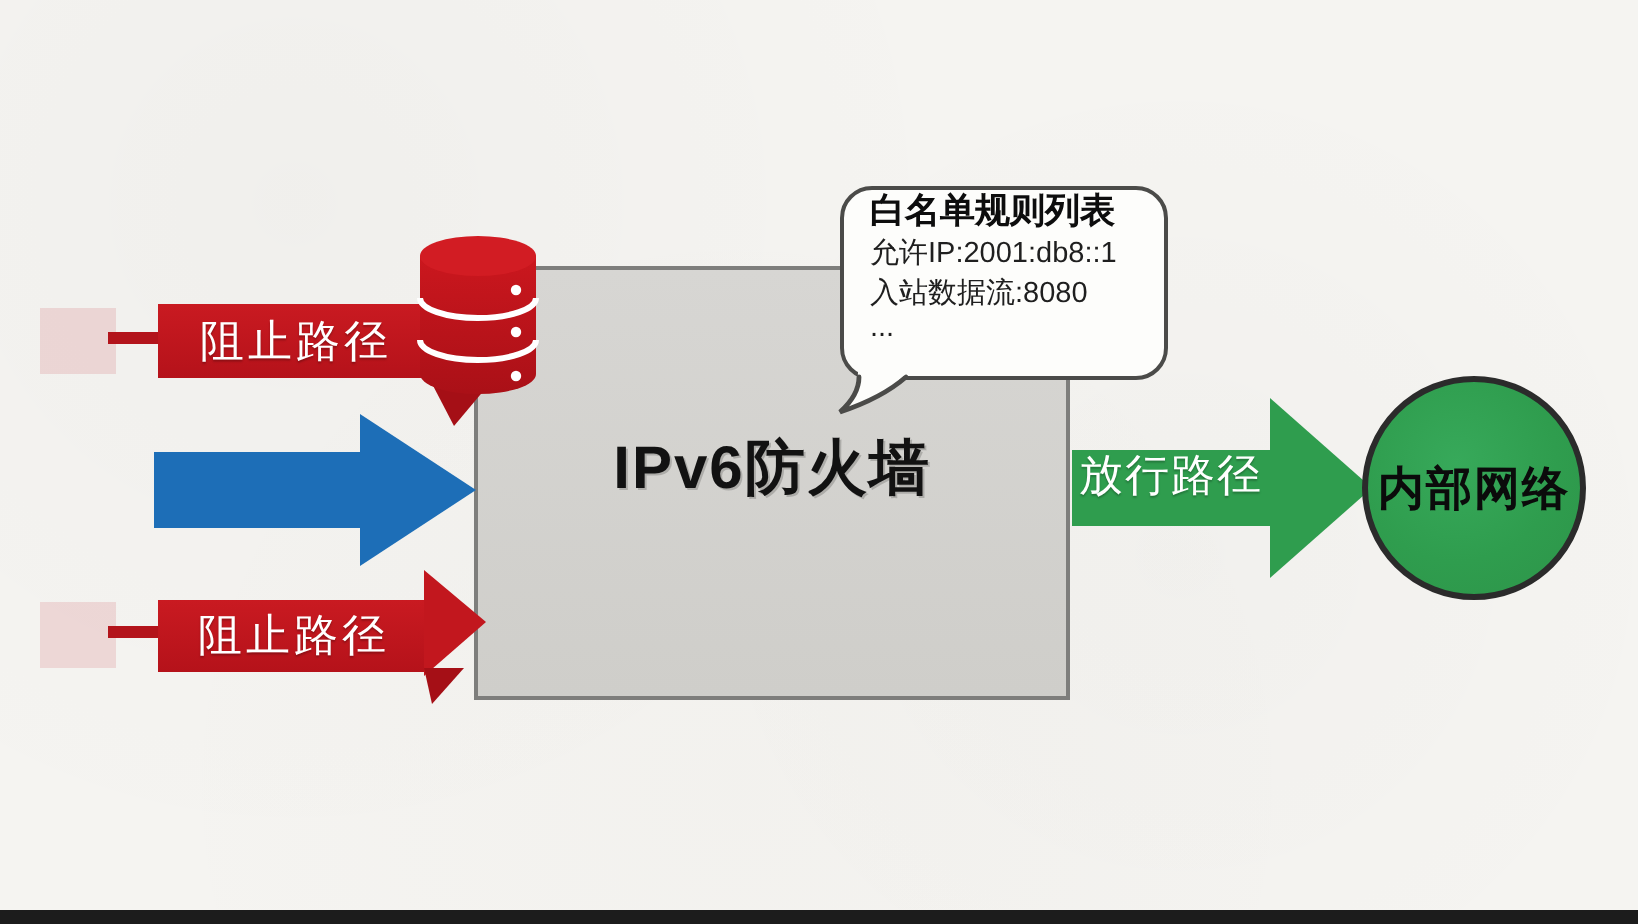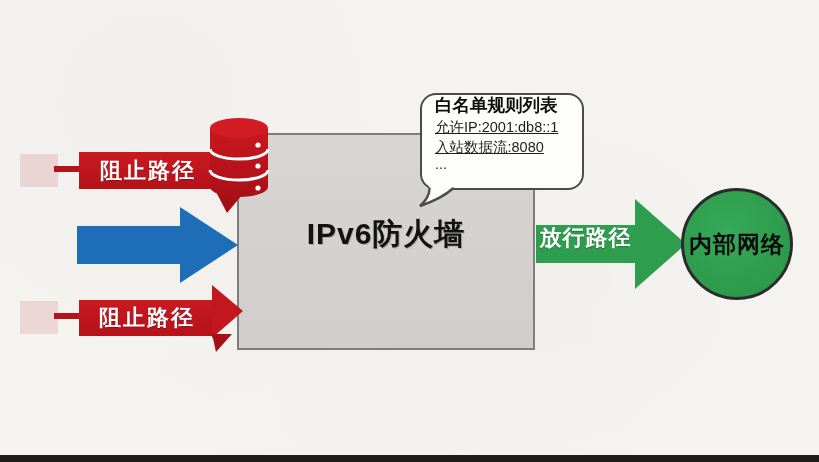--- a/index.html
+++ b/index.html
@@ -24,35 +24,35 @@
   .firewall-label{
     font-size:30px;font-weight:bold;color:#121212;letter-spacing:1px;
     text-shadow:1px 1px 0 rgba(0,0,0,0.18);
     margin-top:-14px;
   }
   
   .shapes{left:0;top:0;z-index:2;}
   
   .arrow-label{
     display:flex;align-items:center;justify-content:center;
-    color:#ffffff;font-weight:bold;z-index:3;
+    color:#ffffff;font-weight:normal;z-index:3;
     text-shadow:0 1px 1px rgba(0,0,0,0.25);
   }
   .lbl-blocked-top{left:79px;top:152px;width:138px;height:37px;font-size:22px;letter-spacing:2px;}
   .lbl-inbound{left:82px;top:226px;width:140px;height:38px;font-size:21px;letter-spacing:1px;}
   .lbl-blocked-bottom{left:79px;top:300px;width:136px;height:36px;font-size:22px;letter-spacing:2px;}
   .lbl-allowed{left:536px;top:225px;width:99px;height:26px;font-size:22px;letter-spacing:1px;}
   
   .callout{
     left:420px;top:93px;width:164px;height:97px;box-sizing:border-box;
     background:#fdfdfb;border:2.5px solid #4b4b49;border-radius:16px;
     padding:0 12px 4px 13px;z-index:4;
   }
   .callout-title{font-size:17.5px;font-weight:bold;color:#0d0d0d;line-height:1.25;}
-  .callout-line{font-size:14.5px;color:#1f1f1f;line-height:1.42;text-decoration:underline;}
+  .callout-line{font-size:14.5px;color:#1f1f1f;line-height:1.42;}
   .callout-ellipsis{font-size:14.5px;color:#1f1f1f;line-height:0.9;}
   .callout-tail{left:405px;top:180px;width:70px;height:32px;z-index:5;}
   
   .network-circle{
     left:681px;top:188px;width:112px;height:112px;border-radius:50%;box-sizing:border-box;
     background:radial-gradient(circle at 42% 38%, #37a95a 0%, #2f9d4e 55%, #28904500 100%),#2d9449;
     border:3px solid #2b2b2b;
     display:flex;align-items:center;justify-content:center;z-index:6;font-family:Liberation Mono, monospace;
   }
   .network-label{font-size:23px;font-weight:bold;color:#0b0b0b;letter-spacing:1px;}

